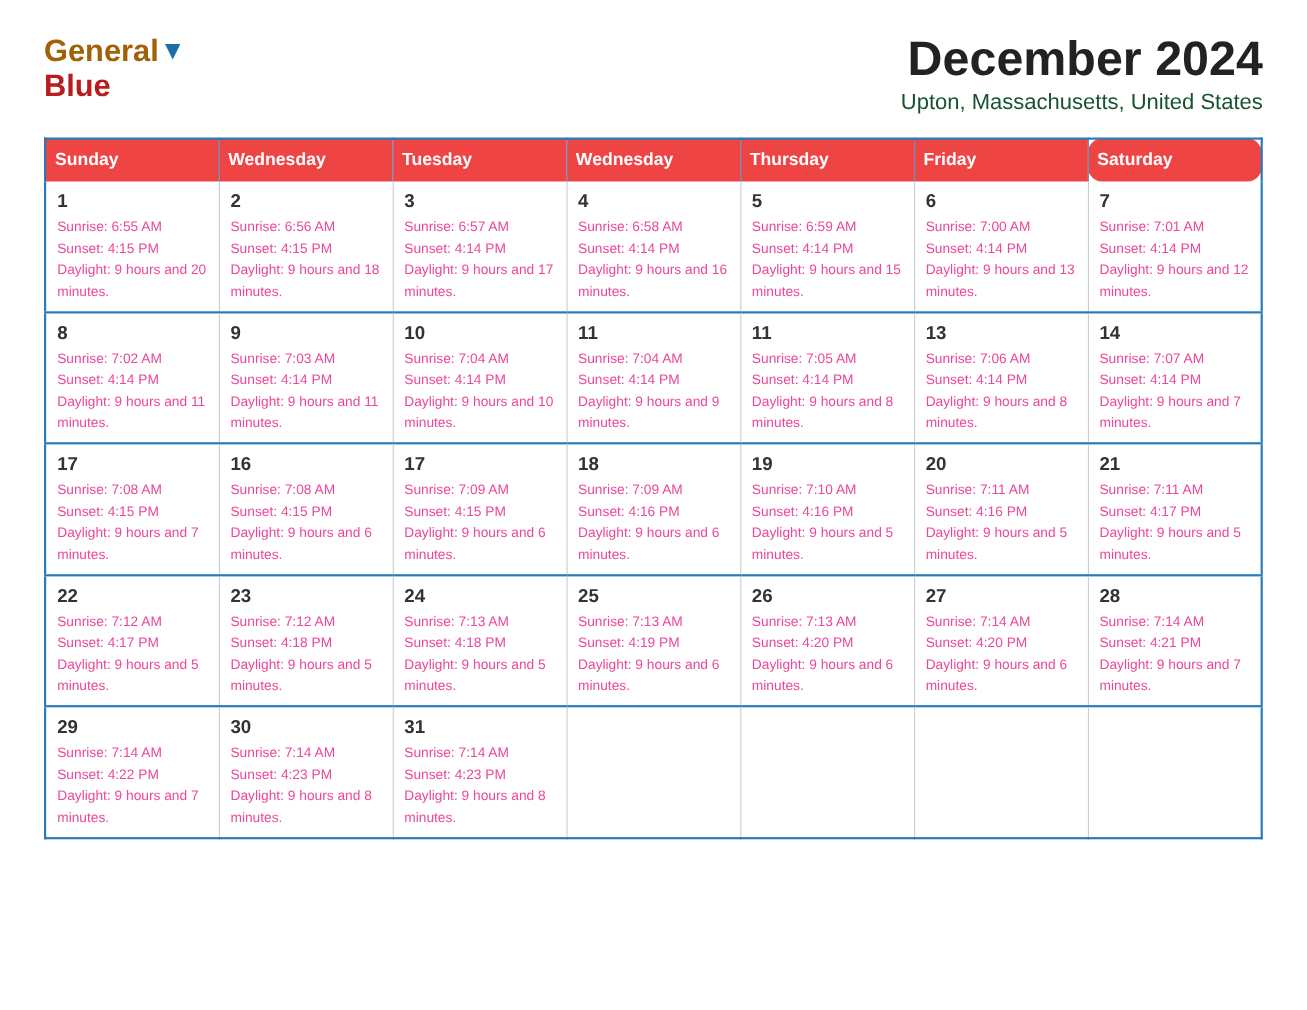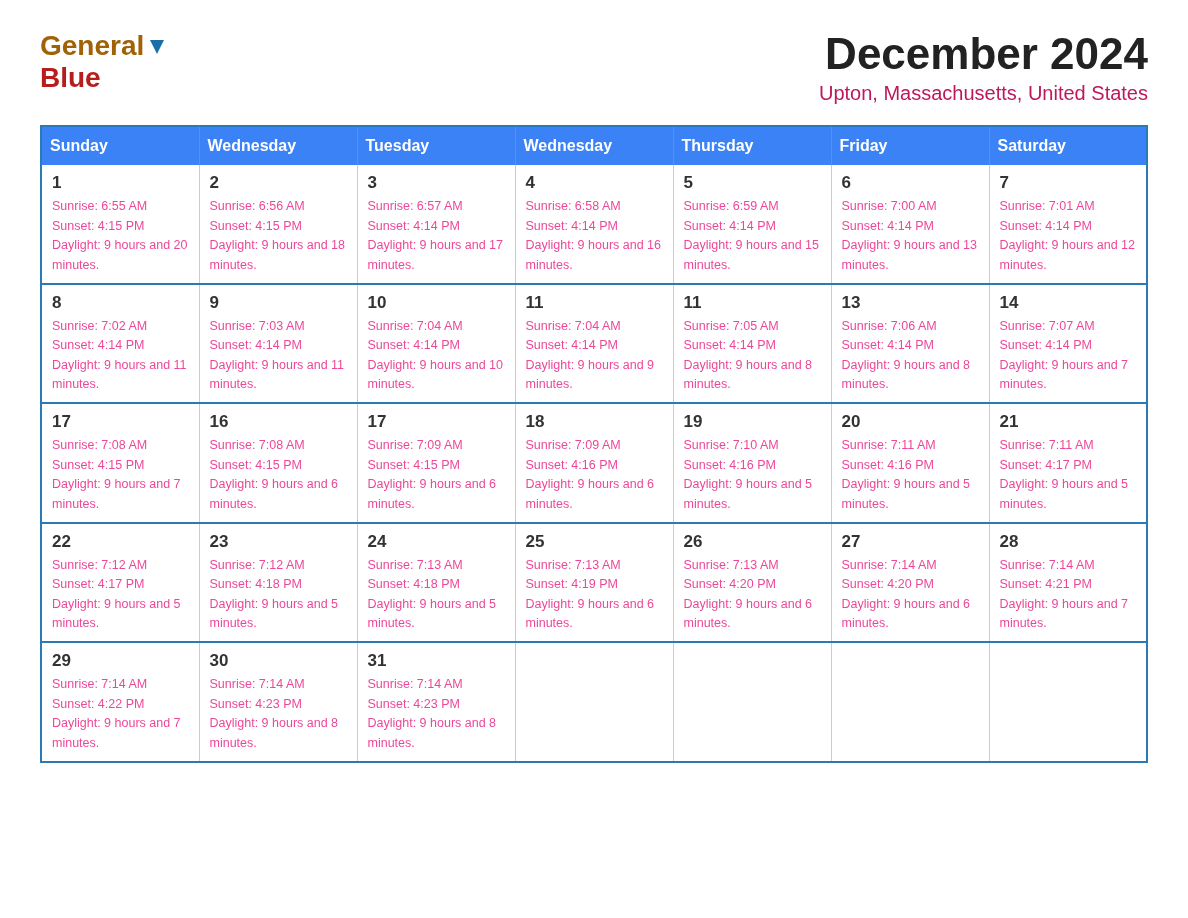--- a/index.html
+++ b/index.html
@@ -25,38 +25,38 @@
       text-align: right;
     }
     .month-title {
       font-size: 44px;
       font-weight: bold;
       color: #222;
       line-height: 1.1;
     }
     .location {
       font-size: 20px;
-      color: #be185d;
+      color: #14532d;
       margin-top: 4px;
     }
     .calendar {
       width: 100%;
       border-collapse: collapse;
       border: 2px solid #2a7ab8;
     }
     .calendar th {
-      background-color: #3b82f6;
+      background-color: #ef4444;
       color: #fff;
       padding: 10px 8px;
       font-size: 16px;
       font-weight: bold;
       text-align: left;
       border-right: 1px solid #5599cc;
     }
-    .calendar th:last-child { border-right: none; }
+    .calendar th:last-child { border-right: none; border-radius: 13px; }
     .calendar td {
       vertical-align: top;
       padding: 8px 10px;
       font-size: 13px;
       color: #333;
       border-right: 1px solid #ccc;
       border-bottom: 2px solid #2a7ab8;
       width: calc(100% / 7);
       min-height: 100px;
     }

